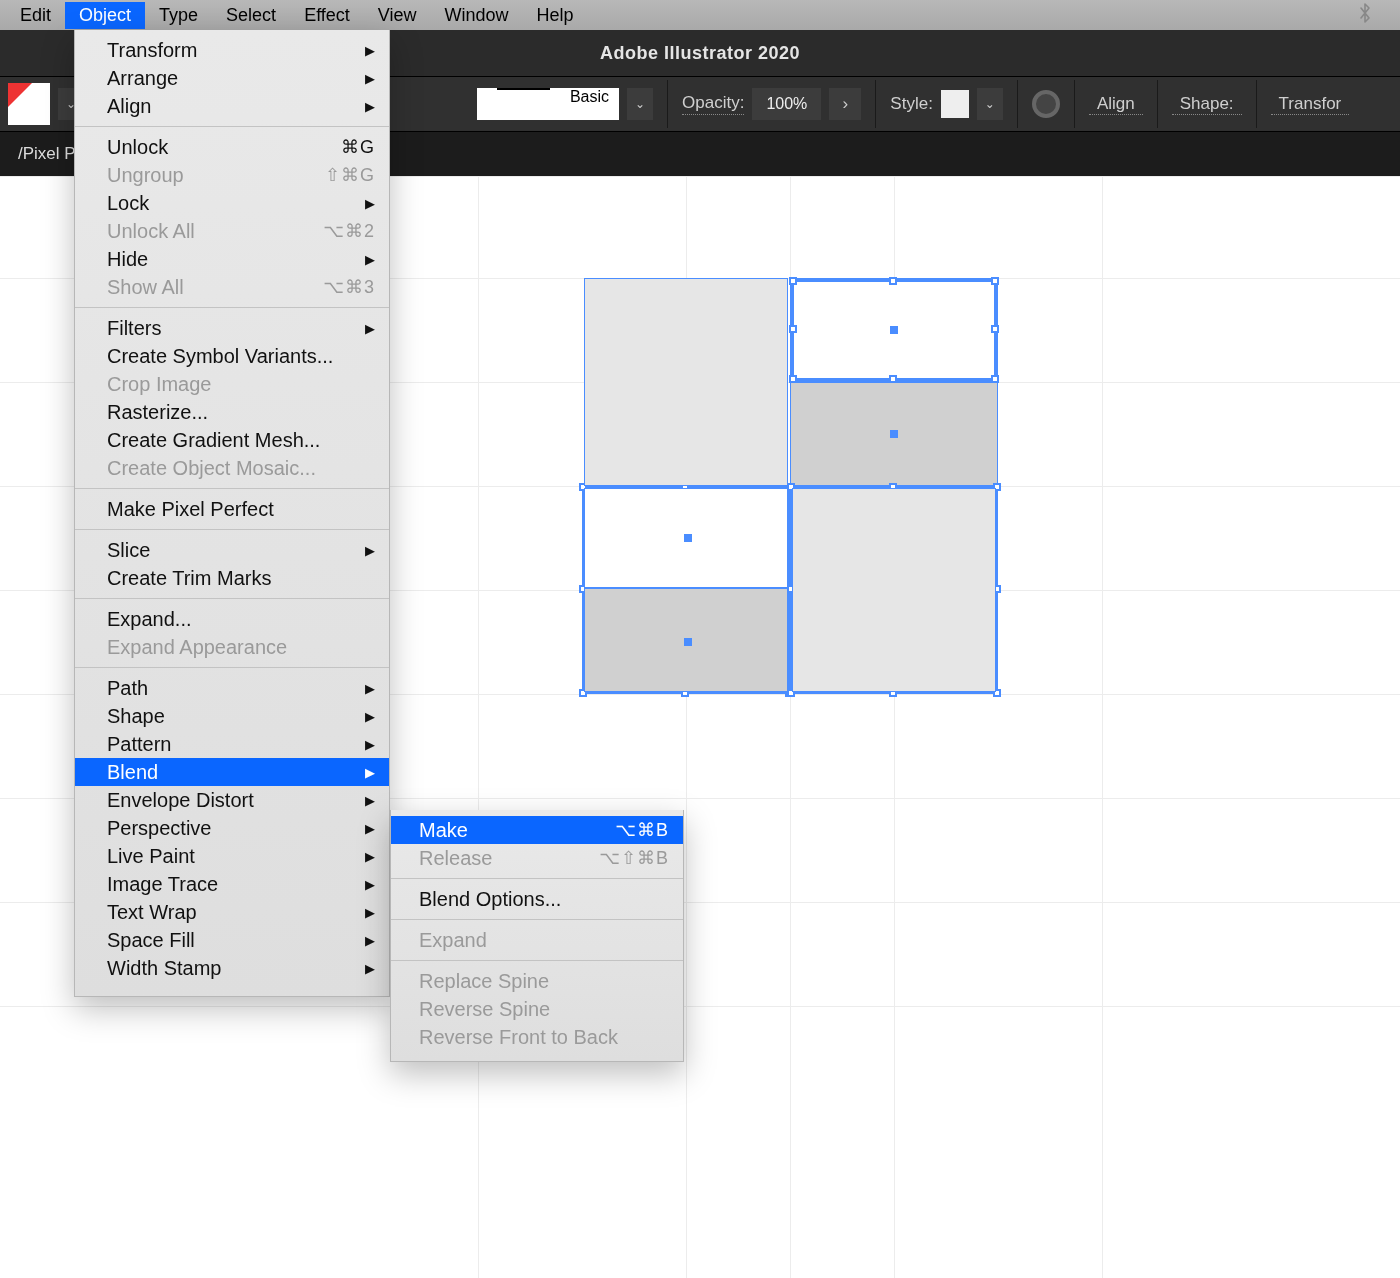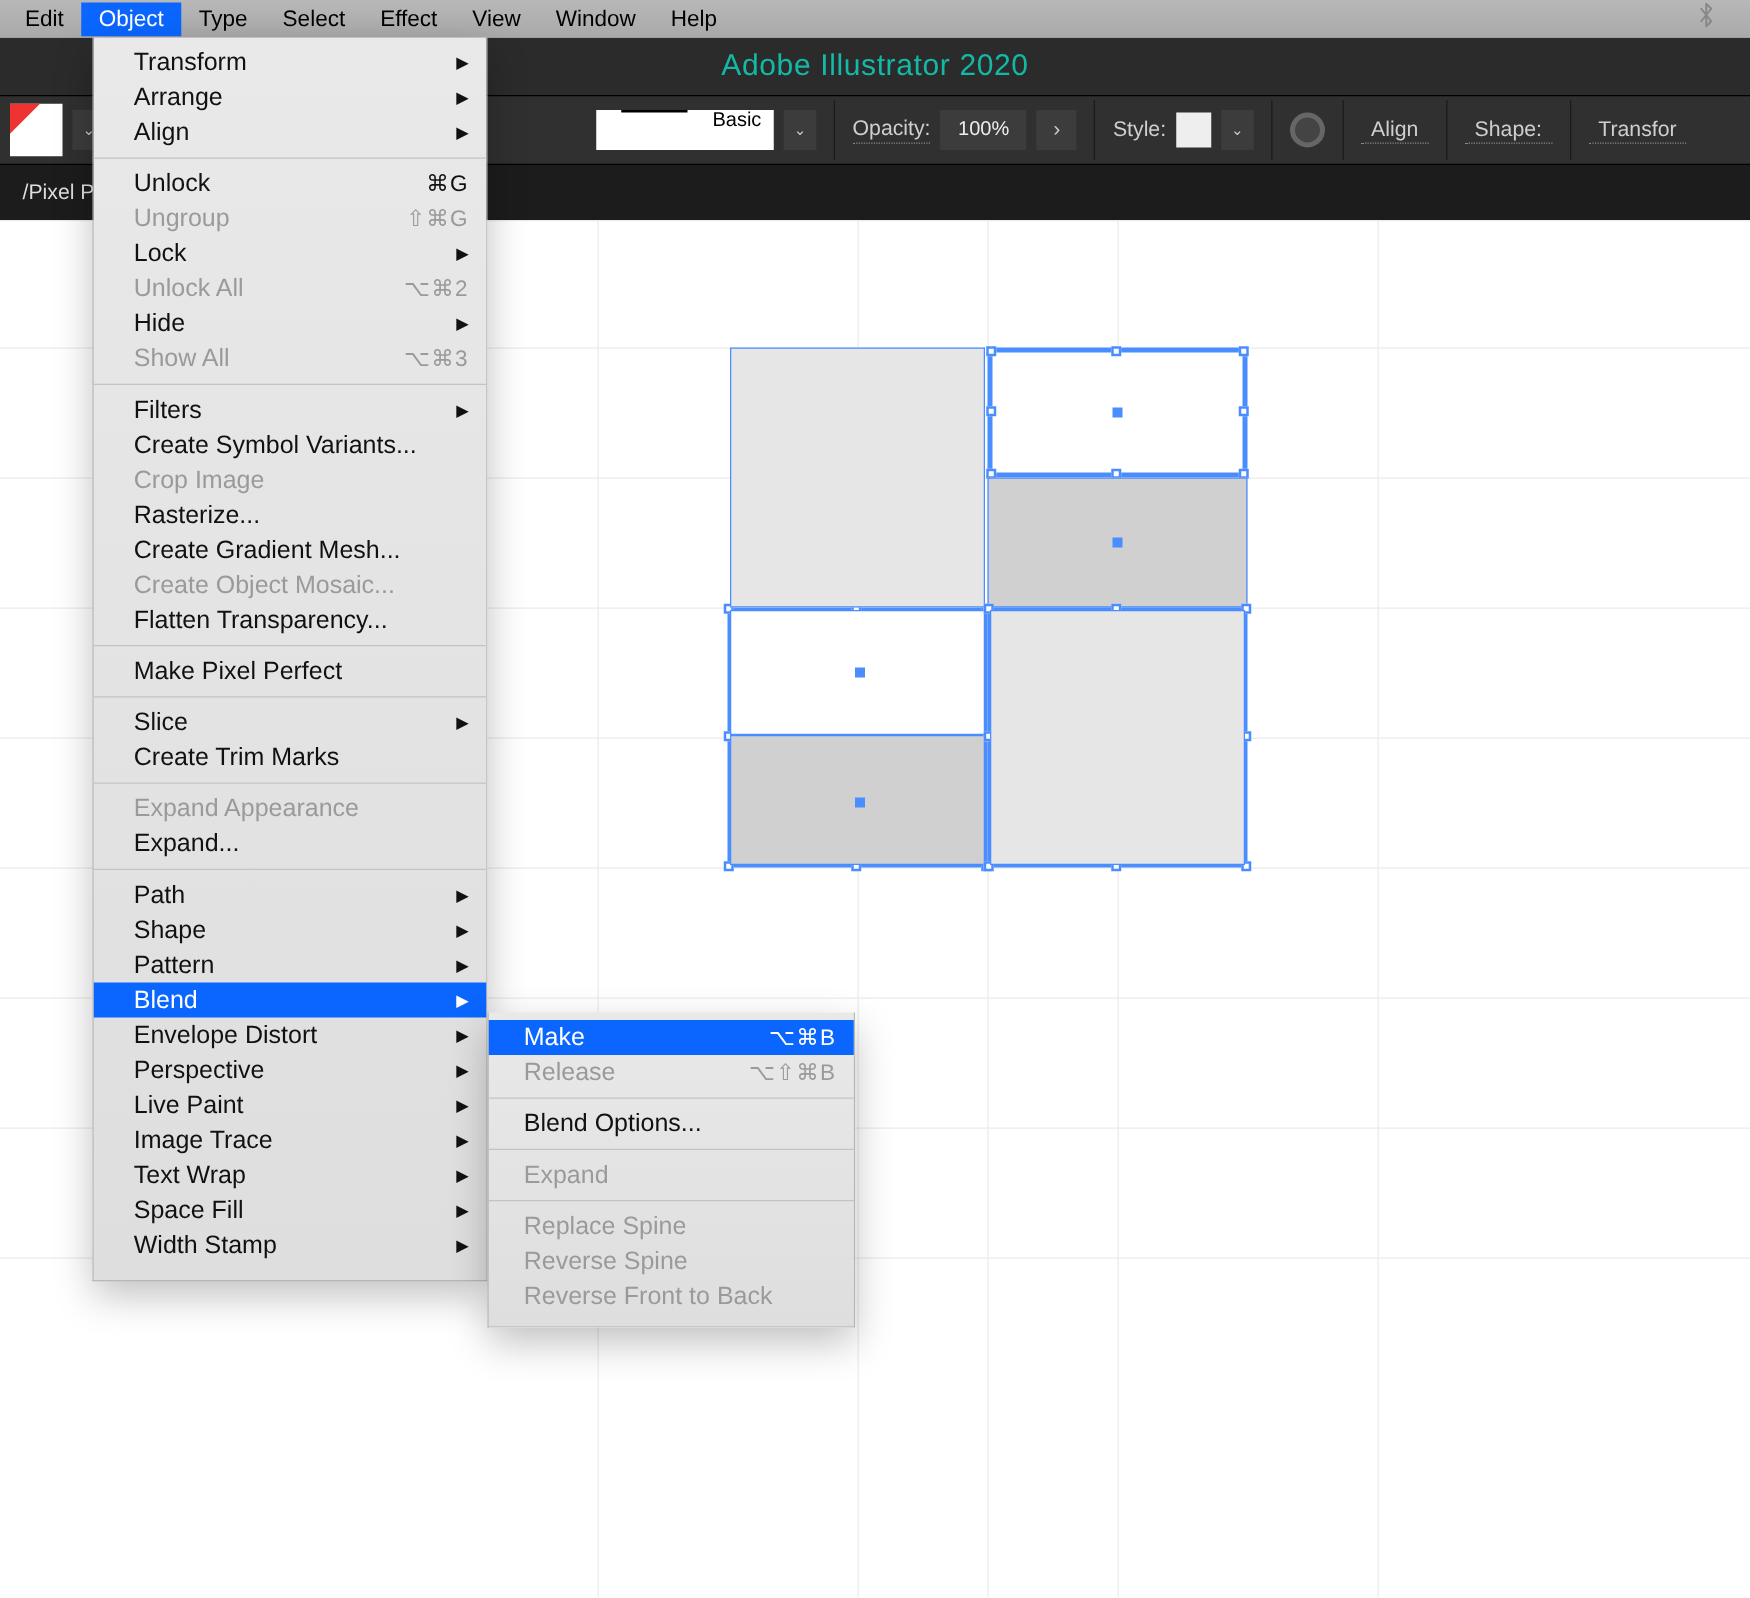--- a/index.html
+++ b/index.html
@@ -35,23 +35,24 @@
   
   .app-chrome {
     background: #2b2b2b;
     position: relative;
   }
   .app-title {
     height: 46px;
     display: flex;
     align-items: center;
     justify-content: center;
-    color: #14b8a6;
-    font-size: 24px;
+    color: #e5e5e5;
+    font-size: 18px;
     letter-spacing: 0.5px;
+    font-weight: bold;
   }
   .control-bar {
     height: 56px;
     background: #303030;
     border-top: 1px solid #000;
     border-bottom: 1px solid #000;
     display: flex;
     align-items: center;
     padding: 0 8px;
     font-size: 17px;
@@ -324,41 +325,38 @@
     </div>
     <div class="row">
       <span>Rasterize...</span>
     </div>
     <div class="row">
       <span>Create Gradient Mesh...</span>
     </div>
     <div class="row disabled">
       <span>Create Object Mosaic...</span>
     </div>
-    <div class="row">
-      <span>Flatten Transparency...</span>
-    </div>
     <div class="sep"></div>
     <div class="row">
       <span>Make Pixel Perfect</span>
     </div>
     <div class="sep"></div>
     <div class="row">
       <span>Slice</span>
       <span class="arrow">▶</span>
     </div>
     <div class="row">
       <span>Create Trim Marks</span>
     </div>
     <div class="sep"></div>
+    <div class="row">
+      <span>Expand...</span>
+    </div>
     <div class="row disabled">
       <span>Expand Appearance</span>
-    </div>
-    <div class="row">
-      <span>Expand...</span>
     </div>
     <div class="sep"></div>
     <div class="row">
       <span>Path</span>
       <span class="arrow">▶</span>
     </div>
     <div class="row">
       <span>Shape</span>
       <span class="arrow">▶</span>
     </div>

